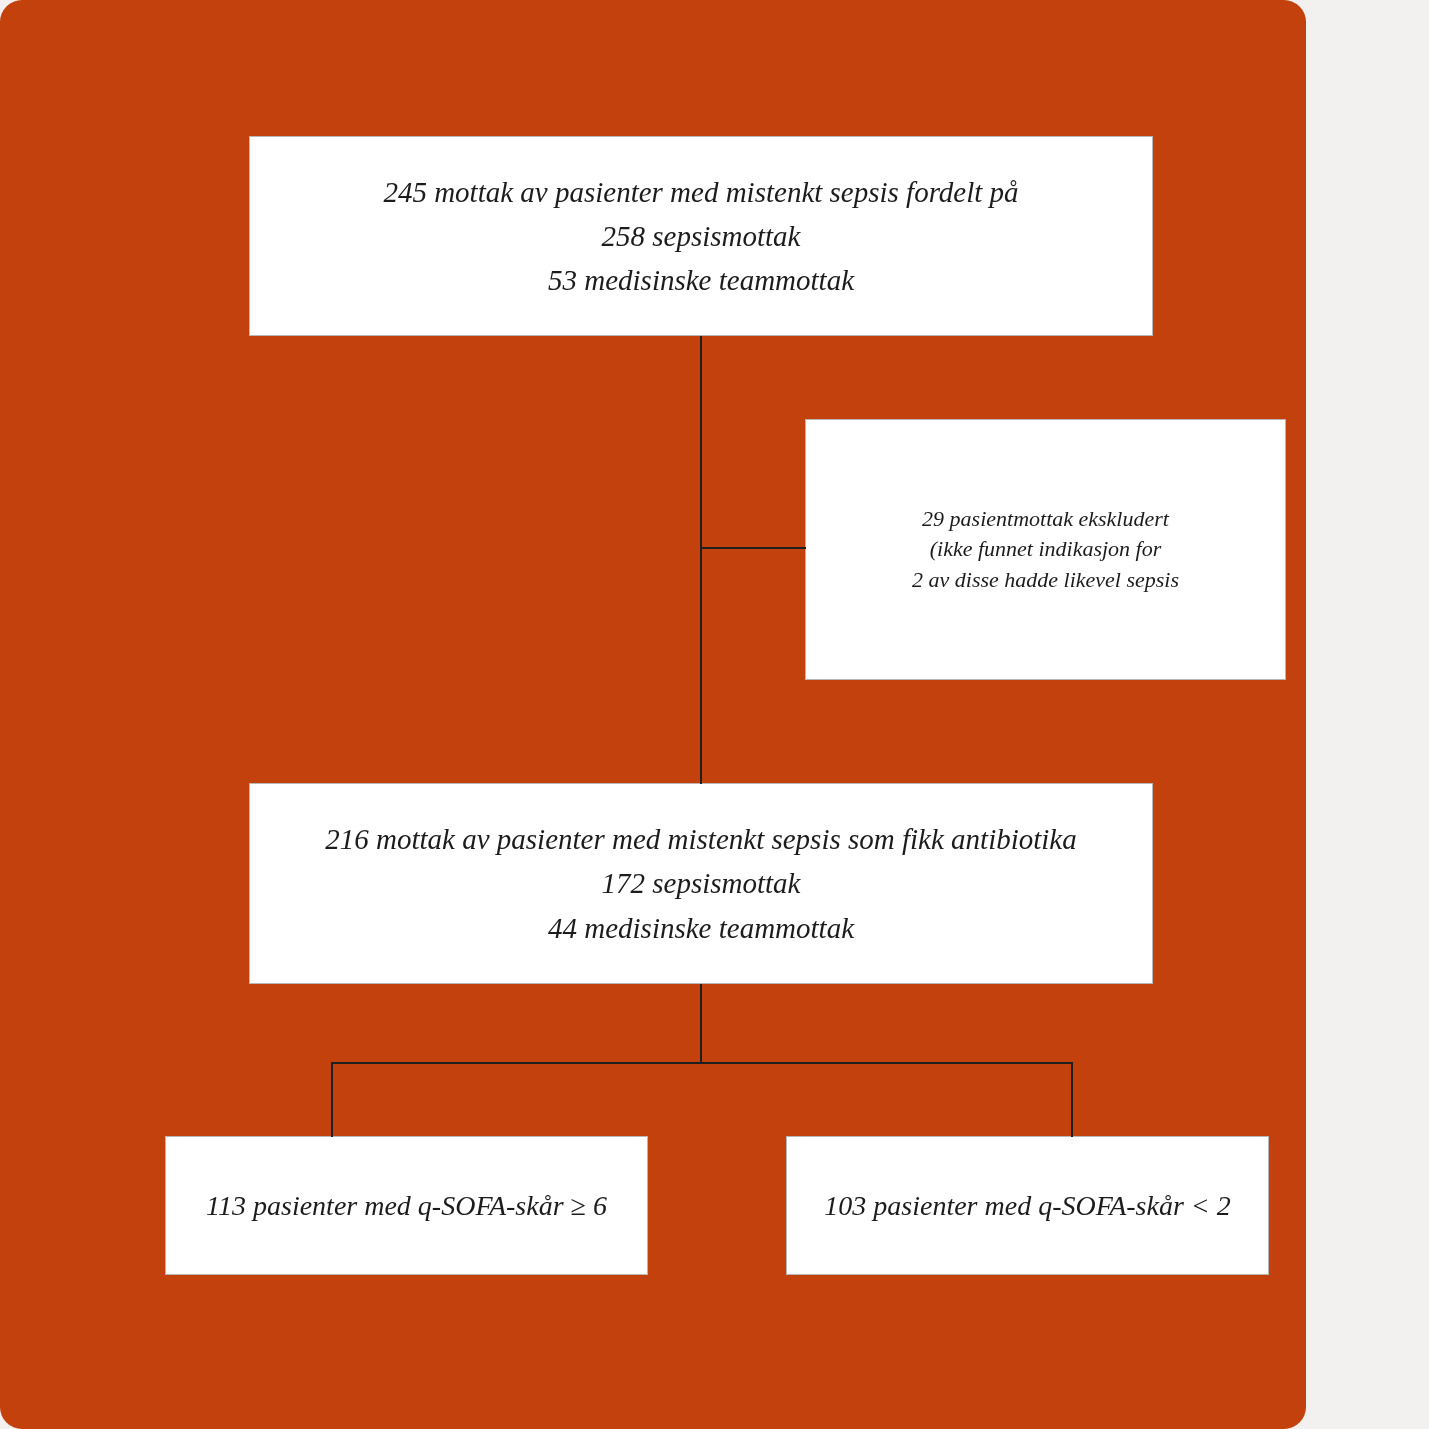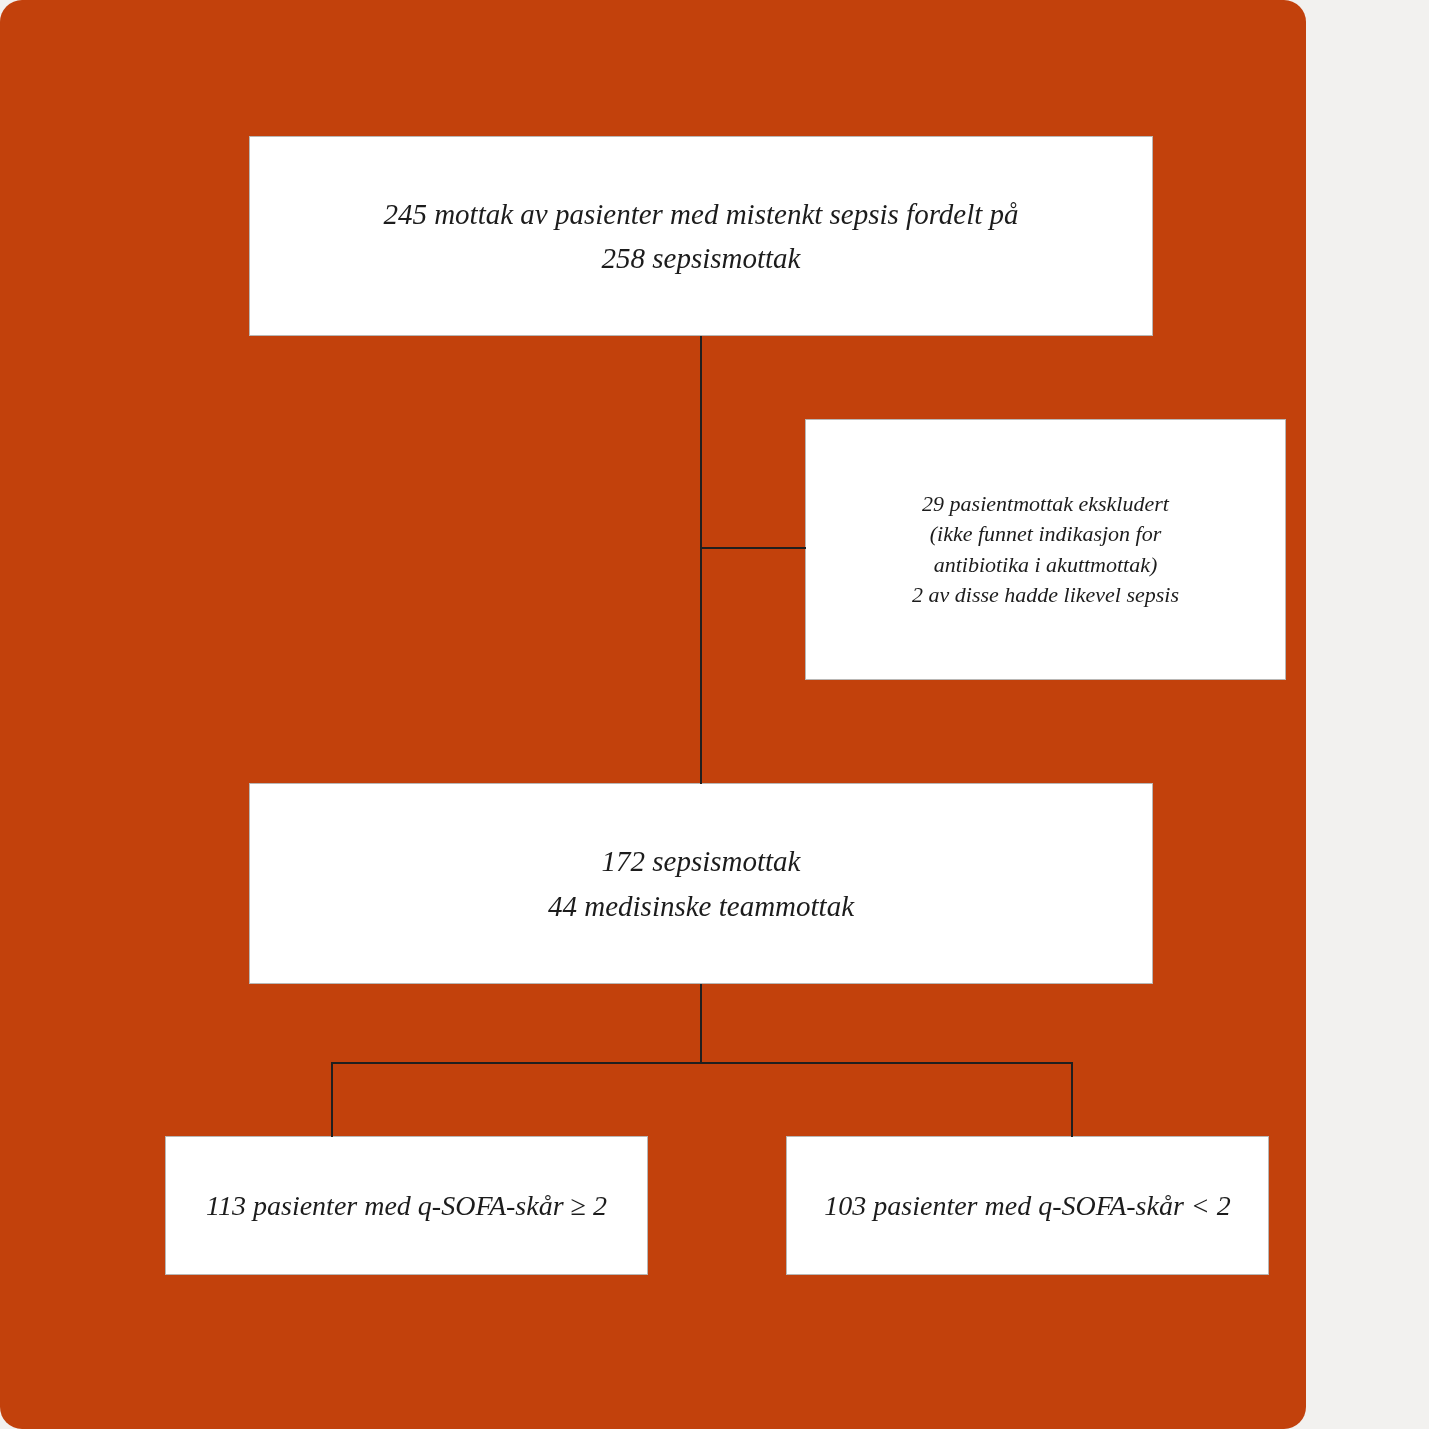--- a/index.html
+++ b/index.html
@@ -89,36 +89,37 @@
   #conn-drop-right { left: 1071px; top: 1062px; height: 75px; }
 </style>
 </head>
 <body>
 
 <div id="canvas">
 
   <div class="node" id="node-top">
     <span class="line">245 mottak av pasienter med mistenkt sepsis fordelt på</span>
     <span class="line">258 sepsismottak</span>
+    <span class="line">53 medisinske teammottak</span>
   </div>
 
   <div class="node" id="node-excluded">
     <span class="line">29 pasientmottak ekskludert</span>
     <span class="line">(ikke funnet indikasjon for</span>
-    <span class="line">antibiotika i akuttmottak)</span>
     <span class="line">2 av disse hadde likevel sepsis</span>
   </div>
 
   <div class="node" id="node-included">
+    <span class="line">216 mottak av pasienter med mistenkt sepsis som fikk antibiotika</span>
     <span class="line">172 sepsismottak</span>
     <span class="line">44 medisinske teammottak</span>
   </div>
 
   <div class="node" id="node-qsofa-high">
-    <span class="line">113 pasienter med q-SOFA-skår ≥ 2</span>
+    <span class="line">113 pasienter med q-SOFA-skår ≥ 6</span>
   </div>
 
   <div class="node" id="node-qsofa-low">
     <span class="line">103 pasienter med q-SOFA-skår &lt; 2</span>
   </div>
 
   <div class="conn conn-v" id="conn-trunk-1"></div>
   <div class="conn conn-h" id="conn-branch-excluded"></div>
   <div class="conn conn-v" id="conn-trunk-2"></div>
   <div class="conn conn-v" id="conn-split-stem"></div>

